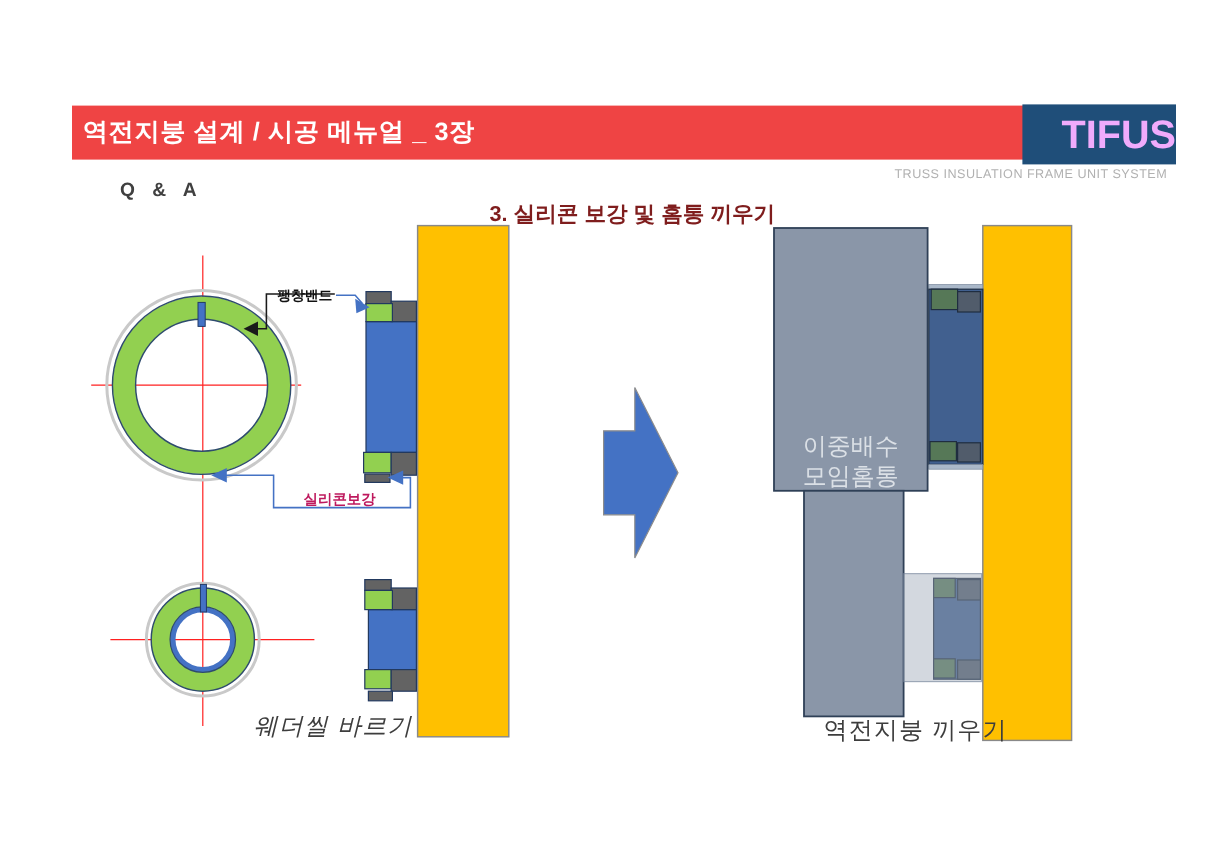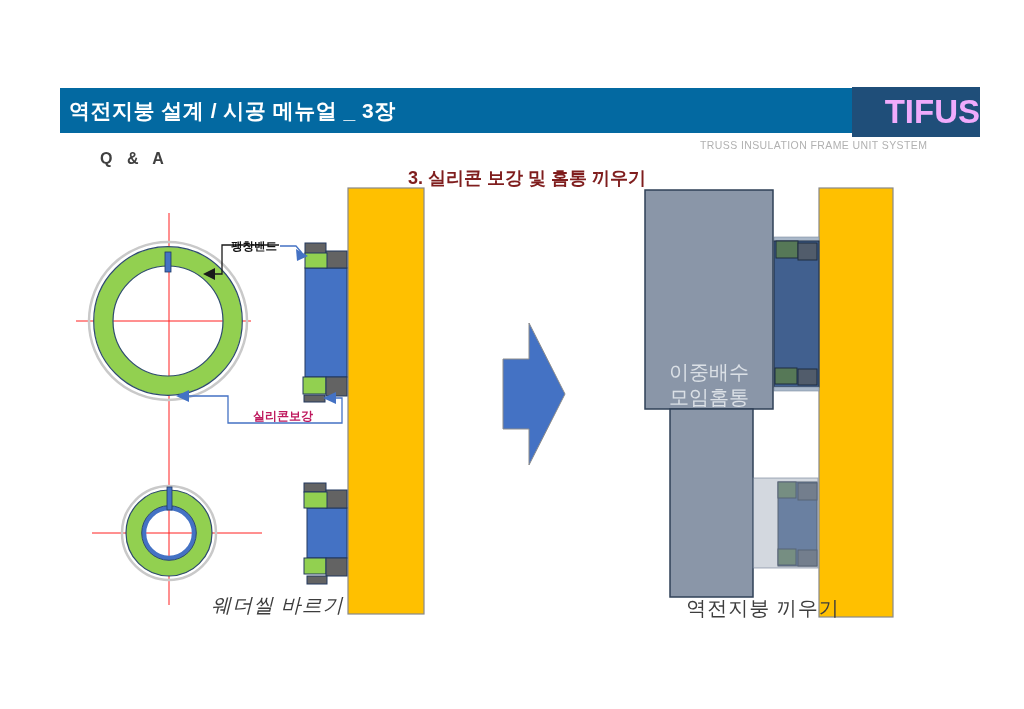--- a/index.html
+++ b/index.html
@@ -2,33 +2,33 @@
 <html><head>
 <meta charset="utf-8">
 <style>
   * { margin:0; padding:0; box-sizing:border-box; }
   html,body { width:1024px; height:709px; background:#ffffff; }
   body { font-family:"Liberation Sans", sans-serif; position:relative; overflow:hidden; }
   .abs { position:absolute; }
 
   .header-bar {
     left:60px; top:88px; width:920px; height:45px;
-    background:#0369a1; color:#ffffff;
+    background:#ef4444; color:#ffffff;
     font-size:21px; font-weight:bold; line-height:45px;
     padding-left:9px; letter-spacing:0.5px;
   }
   .logo-box {
     left:852px; top:87px; width:128px; height:50px;
     background:#1f4e79; color:#f0abfc;
     display:flex; align-items:center; justify-content:flex-end;
     font-size:33px; font-weight:bold; letter-spacing:0px;
   }
   .tagline {
-    left:700px; top:139px; width:278px;
-    text-align:left; font-size:10.5px; color:#b1b1b1; letter-spacing:0.4px;
+    left:720px; top:139px; width:278px;
+    text-align:center; font-size:10.5px; color:#b1b1b1; letter-spacing:0.4px;
   }
   .qa-label {
     left:100px; top:150px; font-size:16px; font-weight:bold; color:#404040;
     letter-spacing:5px;
   }
   .section-heading {
     left:408px; top:166px; font-size:18px; font-weight:bold; color:#7f1d1d;
   }
   .diagram-svg { left:0; top:0; }
 

